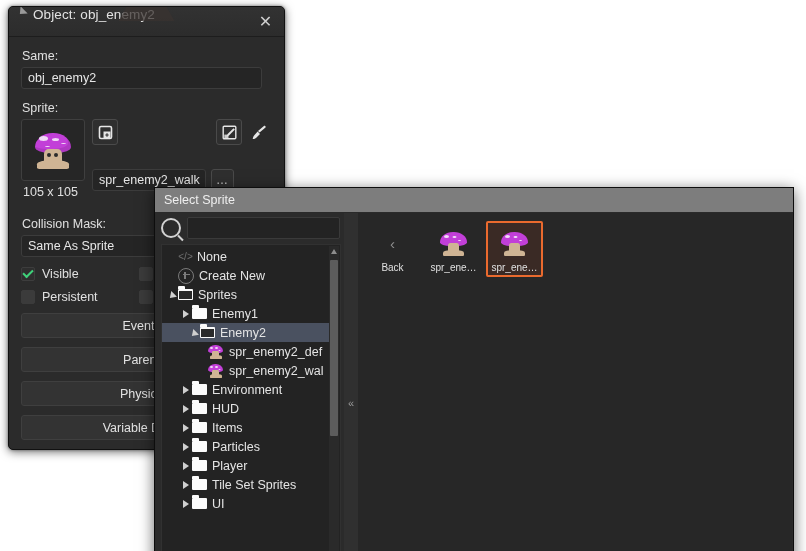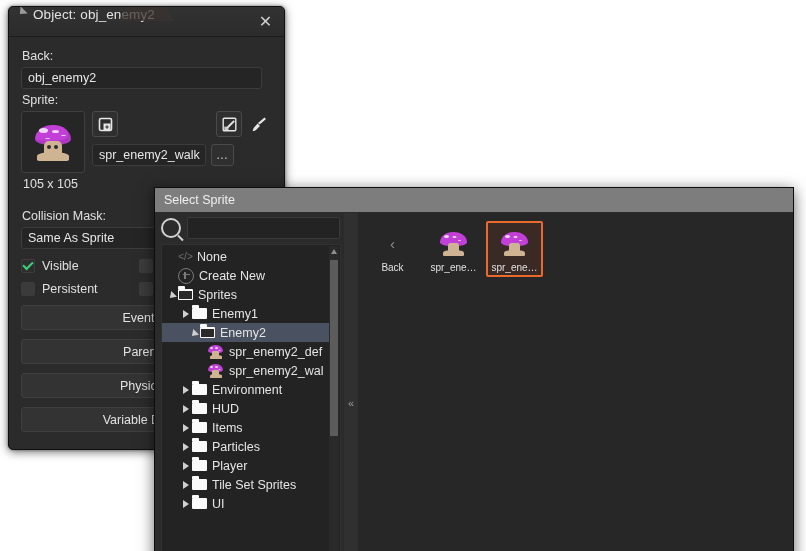--- a/index.html
+++ b/index.html
@@ -48,21 +48,21 @@
     color:#cfcfcf;font-size:16px;line-height:19px;text-align:center;cursor:default;
   }
 
   #object-body{padding:10px 12px 0 12px;color:#dcdcdc;font-size:12.5px;}
   .field-label{font-size:12.5px;color:#e0e0e0;margin:2px 0 4px 1px;}
   .text-input{
     height:22px;background:#252525;border:1px solid #3c3c3c;border-radius:3px;
     color:#e6e6e6;font-size:12.5px;display:flex;align-items:center;padding:0 6px;
     box-sizing:border-box;
   }
-  #name-input{width:241px;margin-bottom:4px;}
+  #name-input{width:241px;margin-bottom:12px;}
 
   
   #sprite-area{margin-top:2px;}
   #sprite-row{display:flex;align-items:flex-start;gap:7px;}
   #sprite-preview-box{
     width:62px;height:60px;border:1px solid #3f3f3f;border-radius:3px;
     background:#262626;display:flex;align-items:center;justify-content:center;
   }
   .mush{position:relative;width:40px;height:38px;}
   .mush .cap{
@@ -82,21 +82,21 @@
   .mush .stem:after{
     content:"";position:absolute;left:3px;top:4px;width:4px;height:4px;border-radius:50%;
     background:#2b2b2b;box-shadow:7px 0 0 0 #2b2b2b;
   }
   .mush .foot{
     position:absolute;left:4px;top:29px;width:32px;height:9px;background:#cfb494;
     border-radius:46% 46% 14% 14%;
   }
   #sprite-size{font-size:12.5px;color:#e0e0e0;margin:4px 0 0 2px;}
 
-  #sprite-right{flex:1;display:flex;flex-direction:column;gap:7px;}
+  #sprite-right{flex:1;display:flex;flex-direction:column;gap:24px;}
   #sprite-btn-row{display:flex;align-items:center;height:26px;}
   .icon-btn{
     width:26px;height:26px;border:1px solid #4a4a4a;border-radius:3px;background:#2f2f2f;
     display:flex;align-items:center;justify-content:center;box-sizing:border-box;
   }
   .icon-btn.flat{border-color:transparent;background:transparent;}
   #sprite-name-row{display:flex;align-items:center;gap:5px;}
   #sprite-name-input{width:114px;}
   #sprite-more-btn{
     width:23px;height:22px;border:1px solid #4a4a4a;border-radius:3px;background:#2f2f2f;
@@ -225,21 +225,21 @@
 
     <div id="object-titlebar">
       <div class="tb-notch"></div>
       <div class="tb-arrow"></div>
       <div id="object-title-text">Object: obj_enemy2</div>
       <div id="object-close">✕</div>
     </div>
 
     <div id="object-body">
 
-      <div class="field-label">Back:</div>
+      <div class="field-label">Same:</div>
       <div class="text-input" id="name-input">obj_enemy2</div>
 
       <div class="field-label">Sprite:</div>
 
       <div id="sprite-area">
         <div id="sprite-row">
           <div>
             <div id="sprite-preview-box">
               <div class="mush">
                 <div class="cap"></div>

